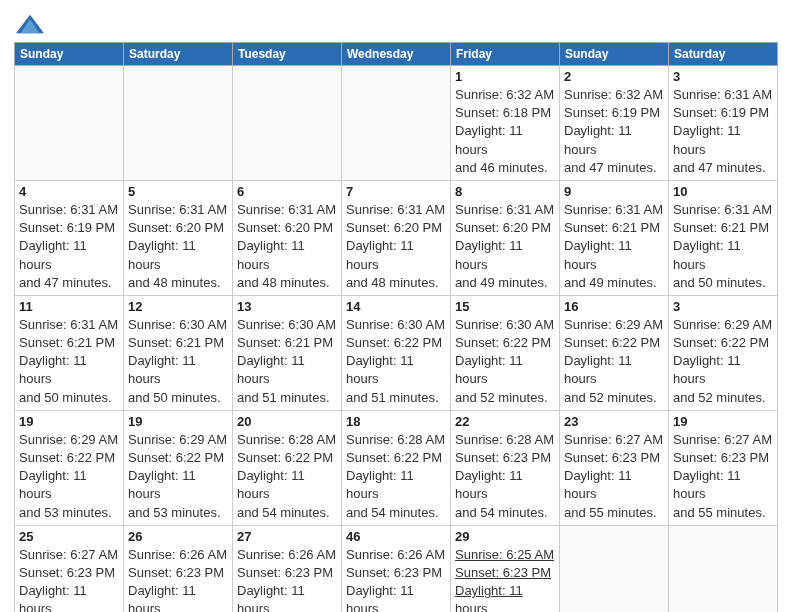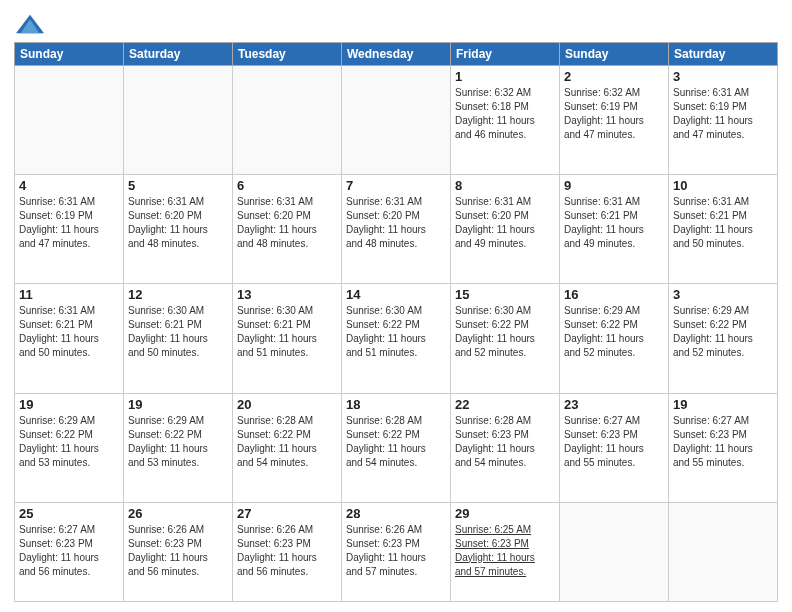--- a/index.html
+++ b/index.html
@@ -75,21 +75,21 @@
       height: 88px;
     }
     .day-num {
       font-size: 13px;
       font-weight: bold;
       display: block;
       margin-bottom: 2px;
       color: #222;
     }
     .day-info {
-      font-size: 10px;
+      font-size: 13px;
       line-height: 1.4;
       color: #333;
     }
     .empty-cell {
       background: #f9f9f9;
     }
     tr:last-child td {
       height: 80px;
       margin-top: 12px;
     }
@@ -324,21 +324,21 @@
 and 56 minutes.</div>
           </td>
           <td>
             <span class="day-num">27</span>
             <div class="day-info" style="white-space: pre-line;">Sunrise: 6:26 AM
 Sunset: 6:23 PM
 Daylight: 11 hours
 and 56 minutes.</div>
           </td>
           <td>
-            <span class="day-num">28</span>
+            <span class="day-num">46</span>
             <div class="day-info" style="white-space: pre-line;">Sunrise: 6:26 AM
 Sunset: 6:23 PM
 Daylight: 11 hours
 and 57 minutes.</div>
           </td>
           <td>
             <span class="day-num">29</span>
             <div class="day-info" style="white-space: pre-line; text-decoration: underline;">Sunrise: 6:25 AM
 Sunset: 6:23 PM
 Daylight: 11 hours

